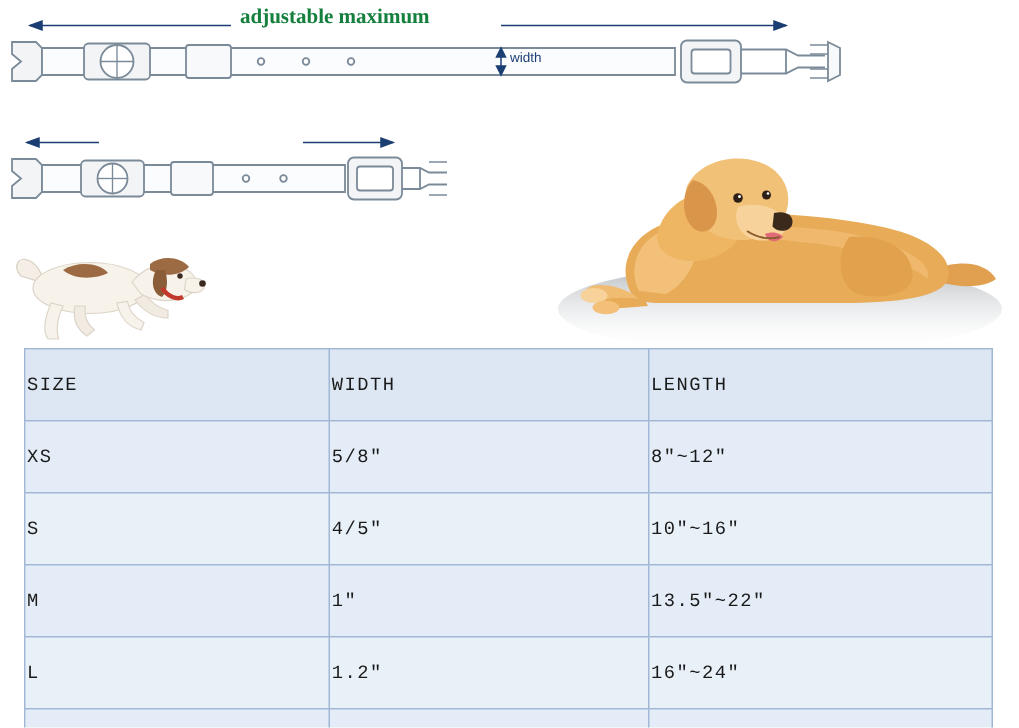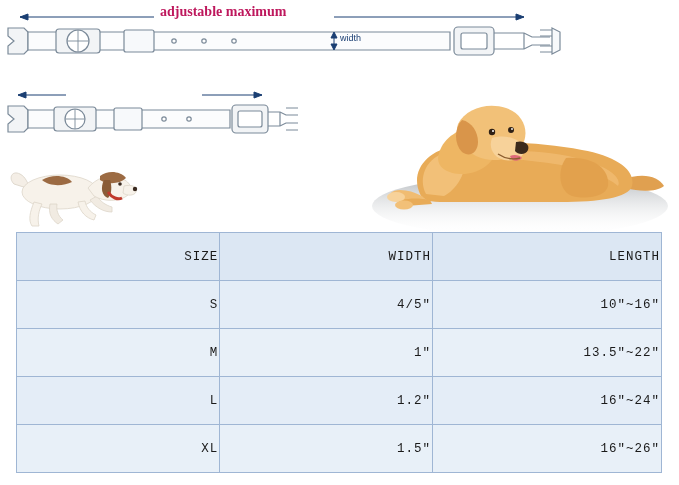--- a/index.html
+++ b/index.html
@@ -24,21 +24,21 @@
 
   .collar-svg { position: absolute; }
 
   #collar-max-svg { left: 4px; top: 6px; }
   #collar-min-svg { left: 4px; top: 84px; }
 
   .dim-label {
     position: absolute;
     font-family: "Liberation Serif", serif;
     font-weight: bold;
-    color: #be185d;
+    color: #15803d;
     white-space: nowrap;
   }
   #label-max {
     left: 160px; top: 4px;
     font-size: 14px;
   }
   #label-min {
     left: 70px; top: 82px;
     font-size: 13px;
   }
@@ -55,21 +55,21 @@
     position: absolute;
     left: 16px;
     top: 232px;
     width: 646px;
     border-collapse: collapse;
     table-layout: fixed;
   }
   #size-table td, #size-table th {
     border: 1px solid #9fb6d4;
     height: 45px;
-    text-align: right;
+    text-align: left;
     vertical-align: middle;
     font-family: "Liberation Mono", monospace;
     font-size: 12.5px;
     color: #1a1a1a;
     font-weight: normal;
     letter-spacing: 1px;
     background: #dce7f3;
     margin-top: 14px;
   }
   #size-table tr.body-row td {
@@ -250,20 +250,25 @@
   </colgroup>
   <thead>
     <tr>
       <th>SIZE</th>
       <th>WIDTH</th>
       <th>LENGTH</th>
     </tr>
   </thead>
   <tbody>
     <tr class="body-row">
+      <td>XS</td>
+      <td>5/8"</td>
+      <td>8"~12"</td>
+    </tr>
+    <tr class="body-row">
       <td>S</td>
       <td>4/5"</td>
       <td>10"~16"</td>
     </tr>
     <tr class="body-row">
       <td>M</td>
       <td>1"</td>
       <td>13.5"~22"</td>
     </tr>
     <tr class="body-row">

